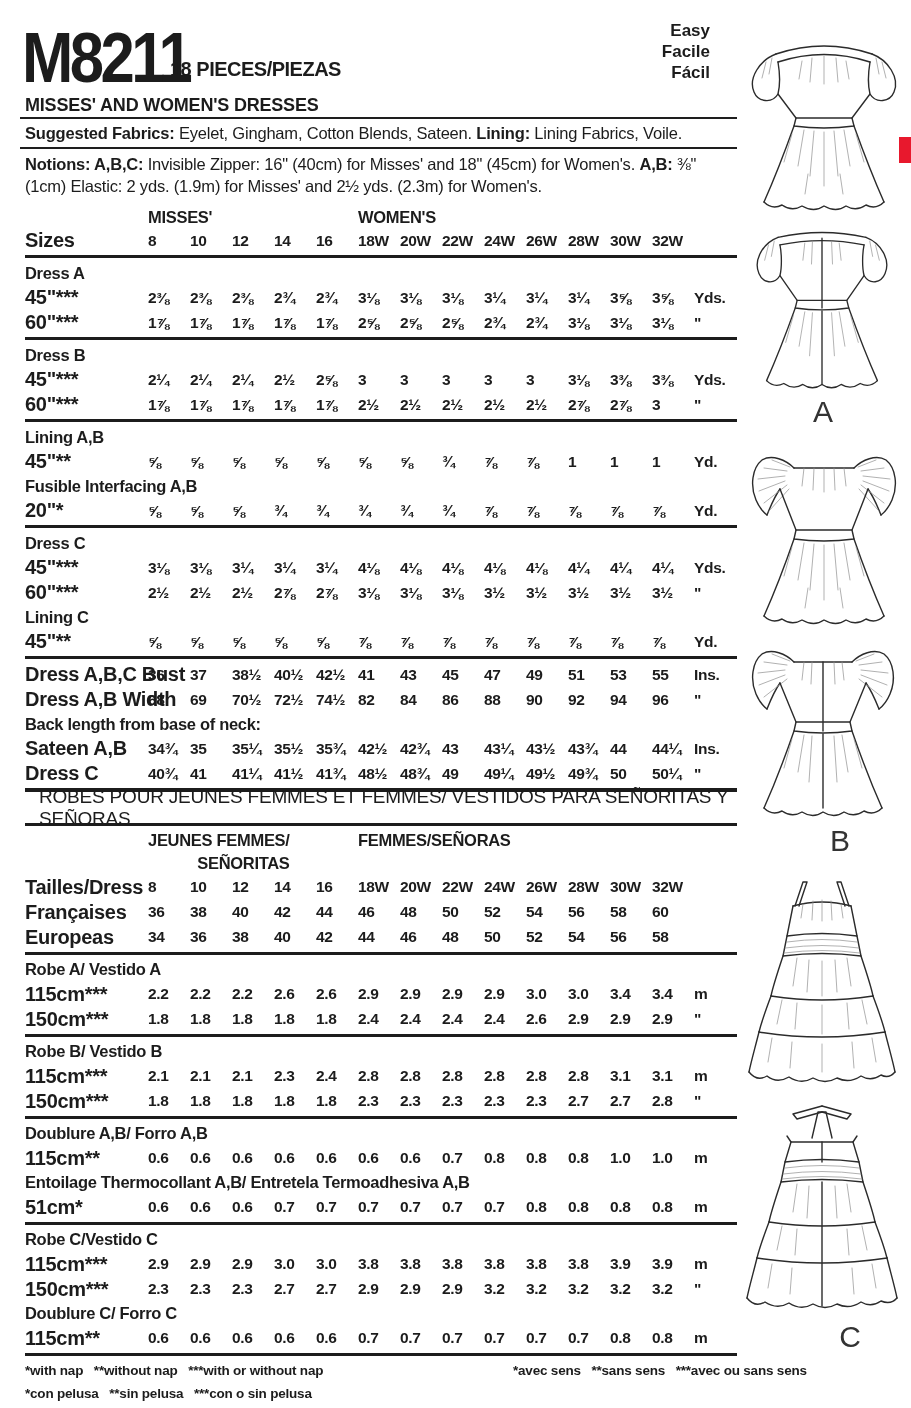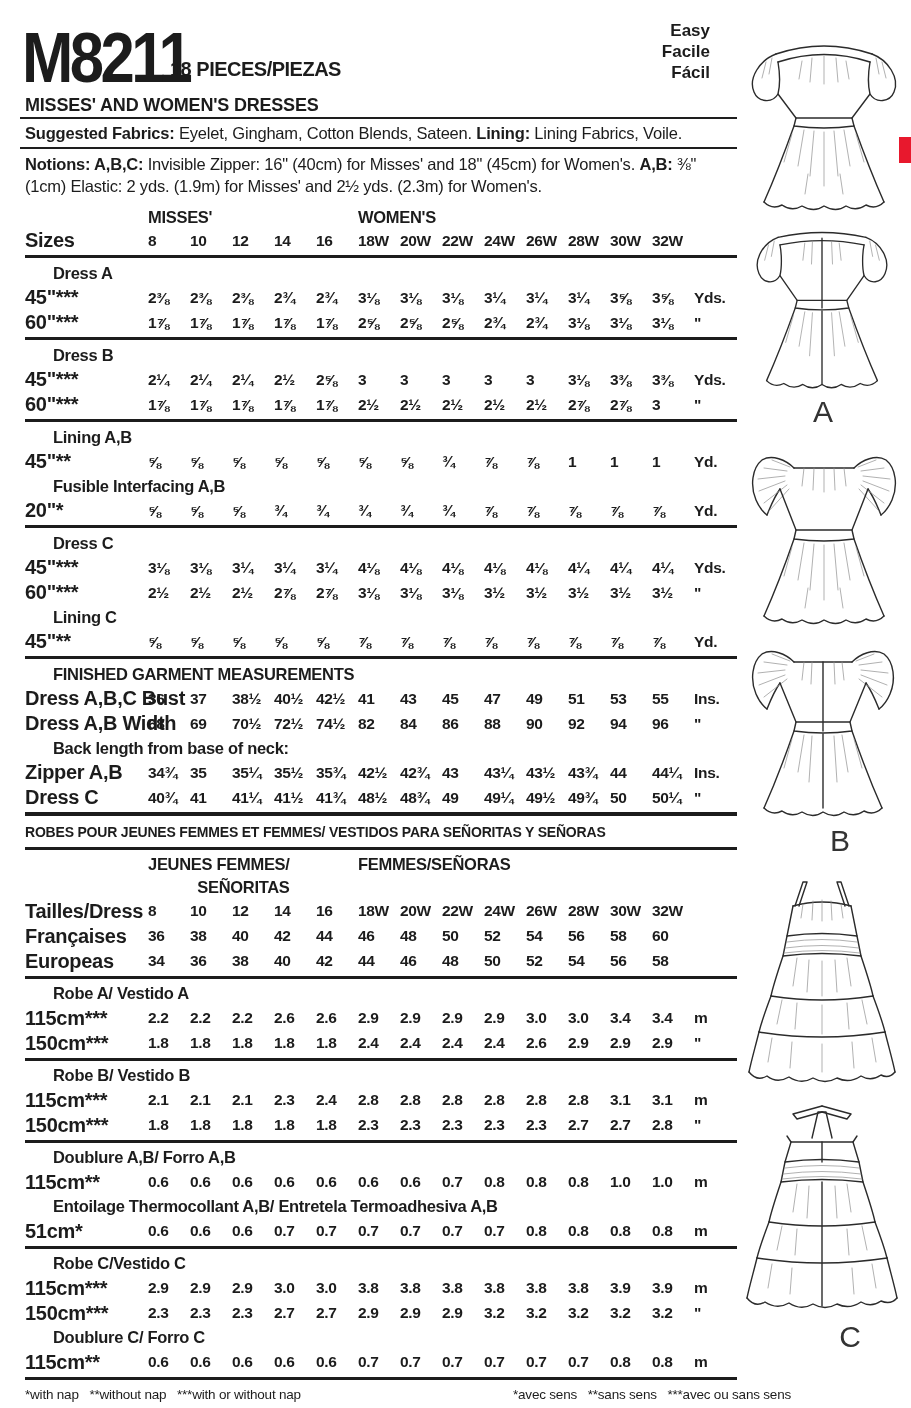--- a/index.html
+++ b/index.html
@@ -22,29 +22,29 @@
   
   #red-tab{right:0;top:137px;width:12px;height:26px;background:#e8182d;}
   
   #tables{left:25px;top:206px;width:712px;}
   .rule{height:3px;background:#1c1c1c;margin:2px 0 3px 0;}
   .rule.thick{height:3.5px;}
   .trow{display:flex;height:25px;align-items:center;}
   .lbl{width:123px;font-size:20px;font-weight:700;letter-spacing:-.3px;white-space:nowrap;flex:none;}
   .cell{width:42px;flex:none;font-size:15.5px;font-weight:700;letter-spacing:-.4px;white-space:nowrap;}
   .unit{width:43px;flex:none;font-size:15.5px;font-weight:700;letter-spacing:-.3px;}
-  .sec-title{height:24px;display:flex;align-items:center;font-size:16.5px;font-weight:700;letter-spacing:-.3px;margin-left:28px;}
+  .sec-title{height:24px;display:flex;align-items:center;font-size:16.5px;font-weight:700;letter-spacing:-.3px;}
   .group-row{position:relative;height:22px;}
   .group-row.tall{height:46px;text-align:right;}
   .group-label{position:absolute;top:0;font-size:16.5px;font-weight:700;letter-spacing:-.3px;}
   .group-label span{display:block;line-height:23px;}
-  .banner{height:26px;display:flex;align-items:center;font-size:14px;font-weight:700;letter-spacing:-.2px;}
+  .banner{height:26px;display:flex;align-items:center;font-size:19px;font-weight:400;letter-spacing:-.2px;margin-left:14px;}
   
   #footnotes{position:relative;margin-top:2px;}
-  .fn{white-space:pre;font-size:13.5px;font-weight:400;letter-spacing:-.2px;line-height:23px;}
+  .fn{white-space:pre;font-size:13.5px;font-weight:700;letter-spacing:-.2px;line-height:23px;}
   #fn-fr{position:absolute;left:488px;top:0;width:280px;}
   
   .illus{position:absolute;}
   .illus svg{display:block;}
   .o{stroke:#2b2b2b;stroke-width:1.4;fill:none;stroke-linecap:round;stroke-linejoin:round;}
   .g{stroke:#8f8f8f;stroke-width:.7;fill:none;stroke-linecap:round;}
   .view-label{position:absolute;width:56px;text-align:center;font-size:30px;font-weight:400;color:#333;}
 </style>
 </head>
 <body>
@@ -246,21 +246,20 @@
       <div class="cell">⅞</div>
       <div class="cell">⅞</div>
       <div class="cell">⅞</div>
       <div class="cell">⅞</div>
       <div class="cell">⅞</div>
       <div class="cell">⅞</div>
       <div class="cell">⅞</div>
       <div class="unit">Yd.</div>
     </div>
     <div class="rule"></div>
-    <div class="sec-title">FINISHED GARMENT MEASUREMENTS</div>
     <div class="trow">
       <div class="lbl">Dress A,B,C Bust</div>
       <div class="cell">36</div>
       <div class="cell">37</div>
       <div class="cell">38½</div>
       <div class="cell">40½</div>
       <div class="cell">42½</div>
       <div class="cell">41</div>
       <div class="cell">43</div>
       <div class="cell">45</div>
@@ -283,21 +282,21 @@
       <div class="cell">86</div>
       <div class="cell">88</div>
       <div class="cell">90</div>
       <div class="cell">92</div>
       <div class="cell">94</div>
       <div class="cell">96</div>
       <div class="unit">"</div>
     </div>
     <div class="sec-title">Back length from base of neck:</div>
     <div class="trow">
-      <div class="lbl">Zipper A,B</div>
+      <div class="lbl">Sateen A,B</div>
       <div class="cell">34¾</div>
       <div class="cell">35</div>
       <div class="cell">35¼</div>
       <div class="cell">35½</div>
       <div class="cell">35¾</div>
       <div class="cell">42½</div>
       <div class="cell">42¾</div>
       <div class="cell">43</div>
       <div class="cell">43¼</div>
       <div class="cell">43½</div>

